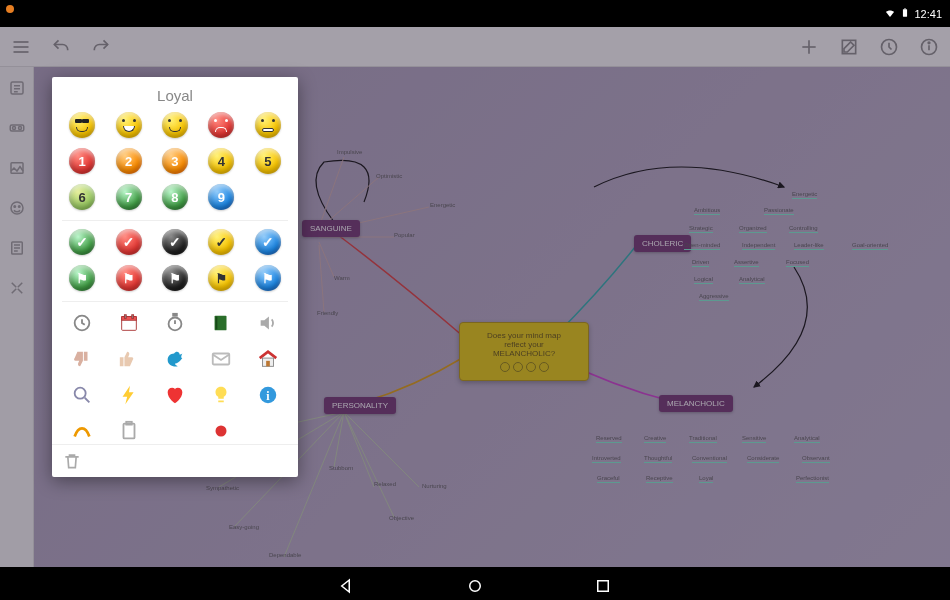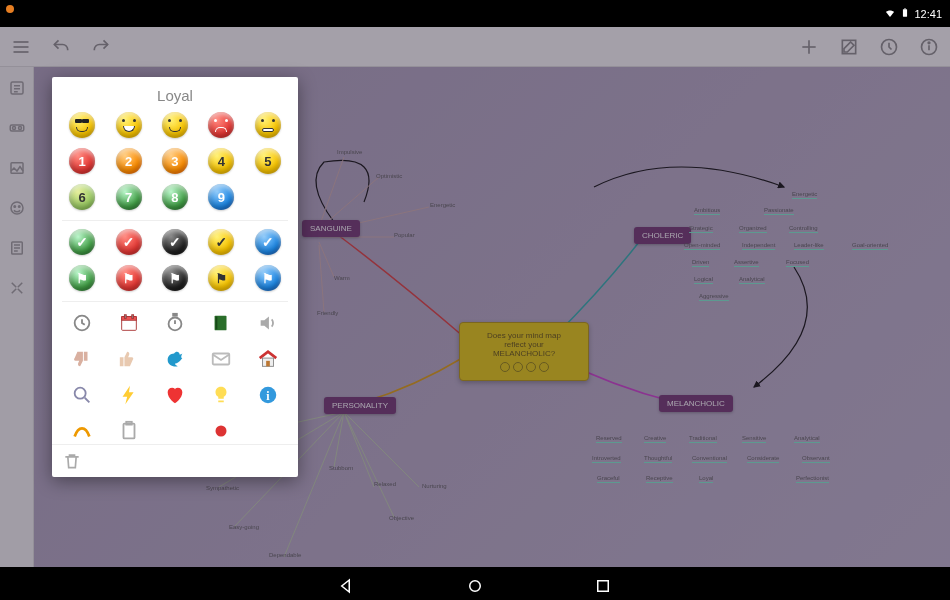--- a/index.html
+++ b/index.html
@@ -228,21 +228,21 @@
       <div>MELANCHOLIC?</div>
       <div class="faces">
         <span class="face"></span>
           <span class="face"></span>
           <span class="face"></span>
           <span class="face"></span>
       </div>
     </div>
 
     <div class="node" style="left:268px; top:153px;">SANGUINE</div>
-    <div class="node" style="left:600px; top:160px;padding-left:8px;">CHOLERIC</div>
+    <div class="node" style="left:600px; top:168px;padding-left:8px;">CHOLERIC</div>
     <div class="node" style="left:290px; top:330px;">PERSONALITY</div>
     <div class="node" style="left:625px; top:328px;">MELANCHOLIC</div>
 
     <span class="tiny-label" style="left:303px; top:82px;">Impulsive</span>
     <span class="tiny-label" style="left:342px; top:106px;">Optimistic</span>
     <span class="tiny-label" style="left:396px; top:135px;">Energetic</span>
     <span class="tiny-label" style="left:360px; top:165px;">Popular</span>
     <span class="tiny-label" style="left:300px; top:208px;">Warm</span>
     <span class="tiny-label" style="left:283px; top:243px;">Friendly</span>
 

